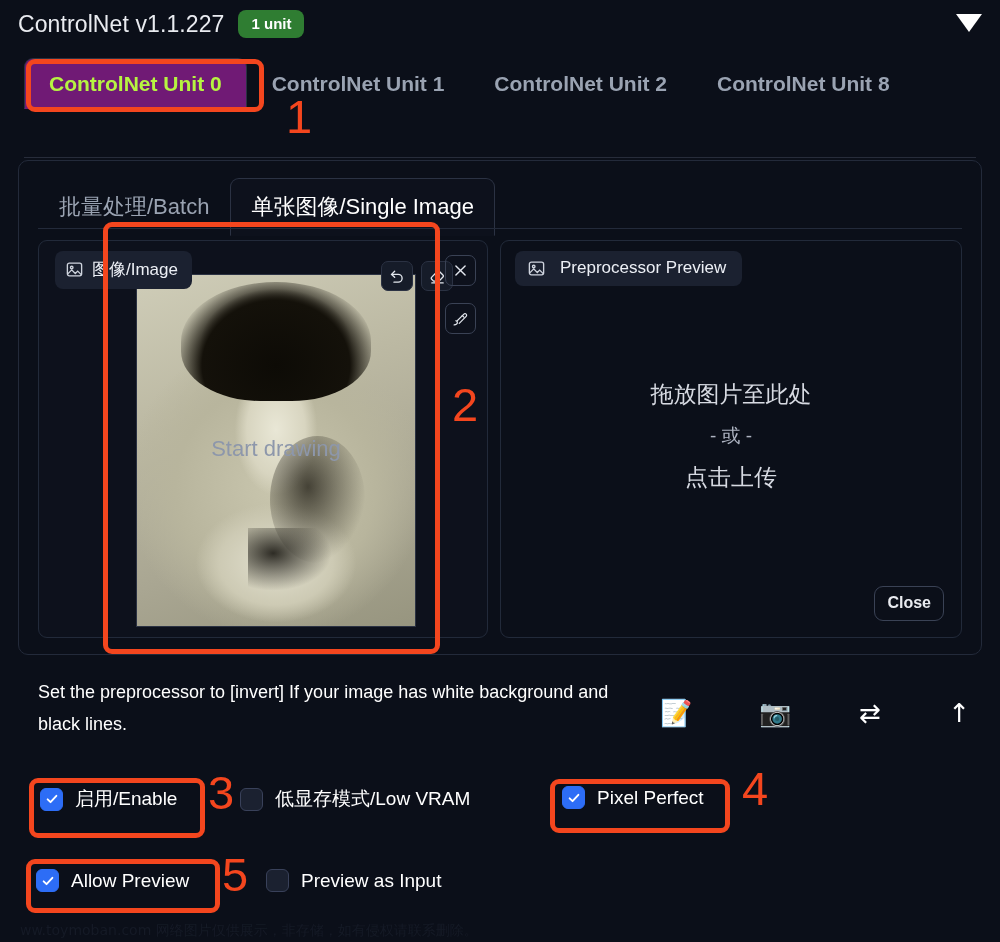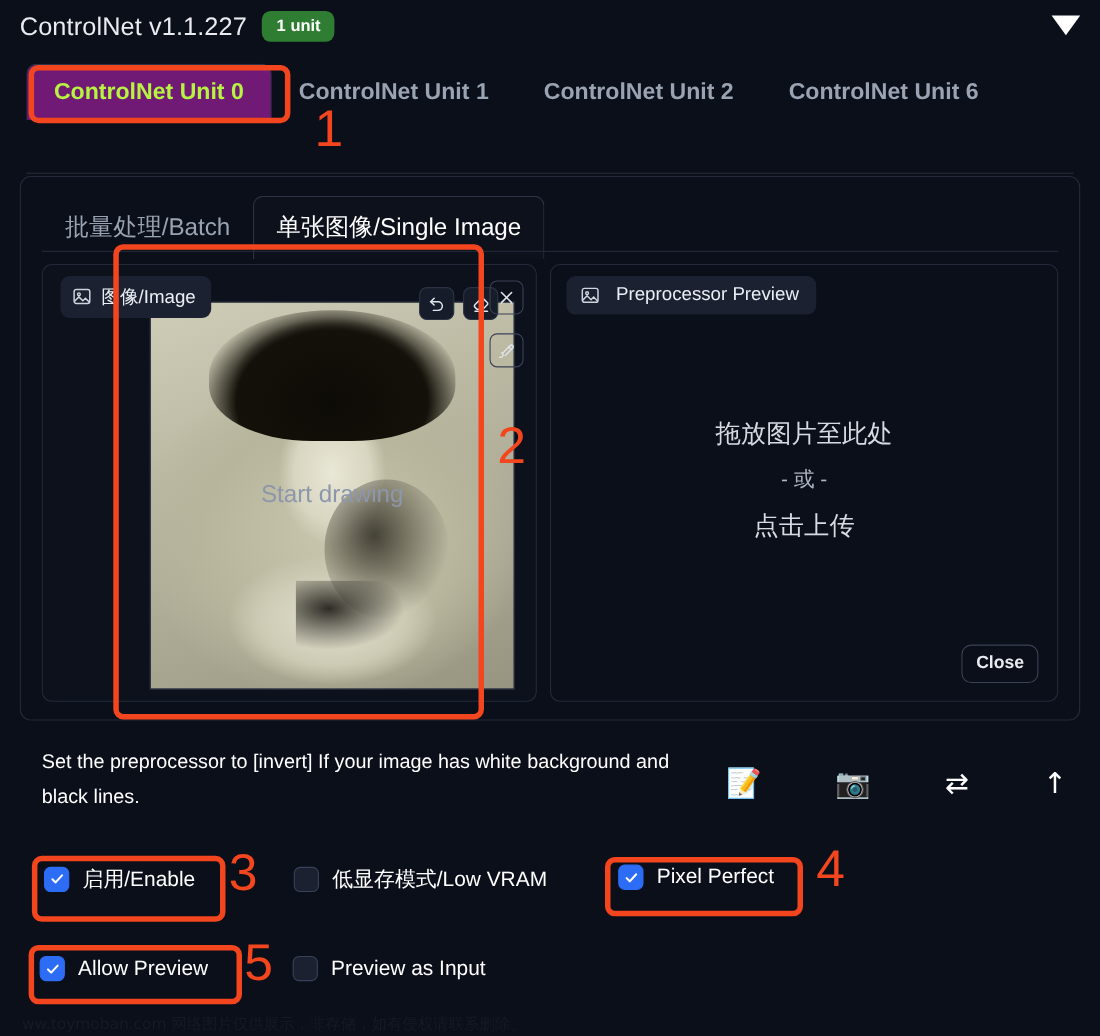--- a/index.html
+++ b/index.html
@@ -108,21 +108,21 @@
     display: flex; align-items: center; gap: 8px;
     background: #1b2130; border-radius: 8px;
     padding: 7px 14px 8px 10px;
     z-index: 6;
   }
   .img-label .txt { font-size: 17px; color: #eceff5; }
   .img-icon { width: 19px; height: 19px; display:block; }
 
   .photo-wrap {
     position: absolute; left: 97px; top: 33px;
-    width: 332px; height: 353px;
+    width: 280px; height: 353px;
     z-index: 2;
   }
   .photo {
     width: 100%; height: 100%;
     border: 1px solid #2b3243;
     background:
       radial-gradient(ellipse 44% 26% at 50% 20%, #141007 0%, #1a1610 42%, rgba(26,22,16,0) 62%),
       radial-gradient(ellipse 19% 24% at 50% 44%, #e9e7d6 0%, #d8d5c0 55%, rgba(216,213,192,0) 78%),
       radial-gradient(ellipse 34% 20% at 50% 82%, #e2e0cf 0%, #cdcab4 60%, rgba(205,202,180,0) 85%),
       radial-gradient(ellipse 60% 48% at 50% 60%, #c9c6ae 0%, #b8b59d 60%, rgba(184,181,157,0) 90%),
@@ -241,21 +241,21 @@
     width: 23px; height: 23px; border-radius: 6px;
     background: #1b2130; border: 1px solid #39415a;
     display: flex; align-items: center; justify-content: center;
     flex: 0 0 auto;
   }
   .box.on { background: #2d6df6; border-color: #2d6df6; }
   .box svg { width: 14px; height: 14px; }
   .cb-label { font-size: 19px; color: #ffffff; white-space: nowrap; }
 
   #row-enable { left: 40px; top: 786px; }
-  #row-lowvram { left: 267px; top: 786px; text-align: right; }
+  #row-lowvram { left: 240px; top: 786px; text-align: right; }
   #row-pixelperfect { left: 562px; top: 786px; }
   #row-allowpreview { left: 36px; top: 869px; }
   #row-previewinput { left: 266px; top: 869px; }
 
   
   .anno-box {
     position: absolute; border: 5px solid #f4461e;
     border-radius: 9px; pointer-events: none; z-index: 40;
   }
   .anno-num {
@@ -292,21 +292,21 @@
   <div class="header">
     <div class="app-title">ControlNet v1.1.227</div>
     <div class="unit-badge">1 unit</div>
   </div>
   <div class="collapse-tri"></div>
 
   <div class="unit-tabs">
     <div class="unit-tab active">ControlNet Unit 0</div>
     <div class="unit-tab">ControlNet Unit 1</div>
     <div class="unit-tab">ControlNet Unit 2</div>
-    <div class="unit-tab">ControlNet Unit 6</div>
+    <div class="unit-tab">ControlNet Unit 8</div>
   </div>
   <div class="unit-tabs-underline"></div>
 
   <div class="content-panel"></div>
 
   <div class="mode-tabs">
     <div class="mode-tab">批量处理/Batch</div>
     <div class="mode-tab active">单张图像/Single Image</div>
   </div>
   <div class="mode-underline"></div>

